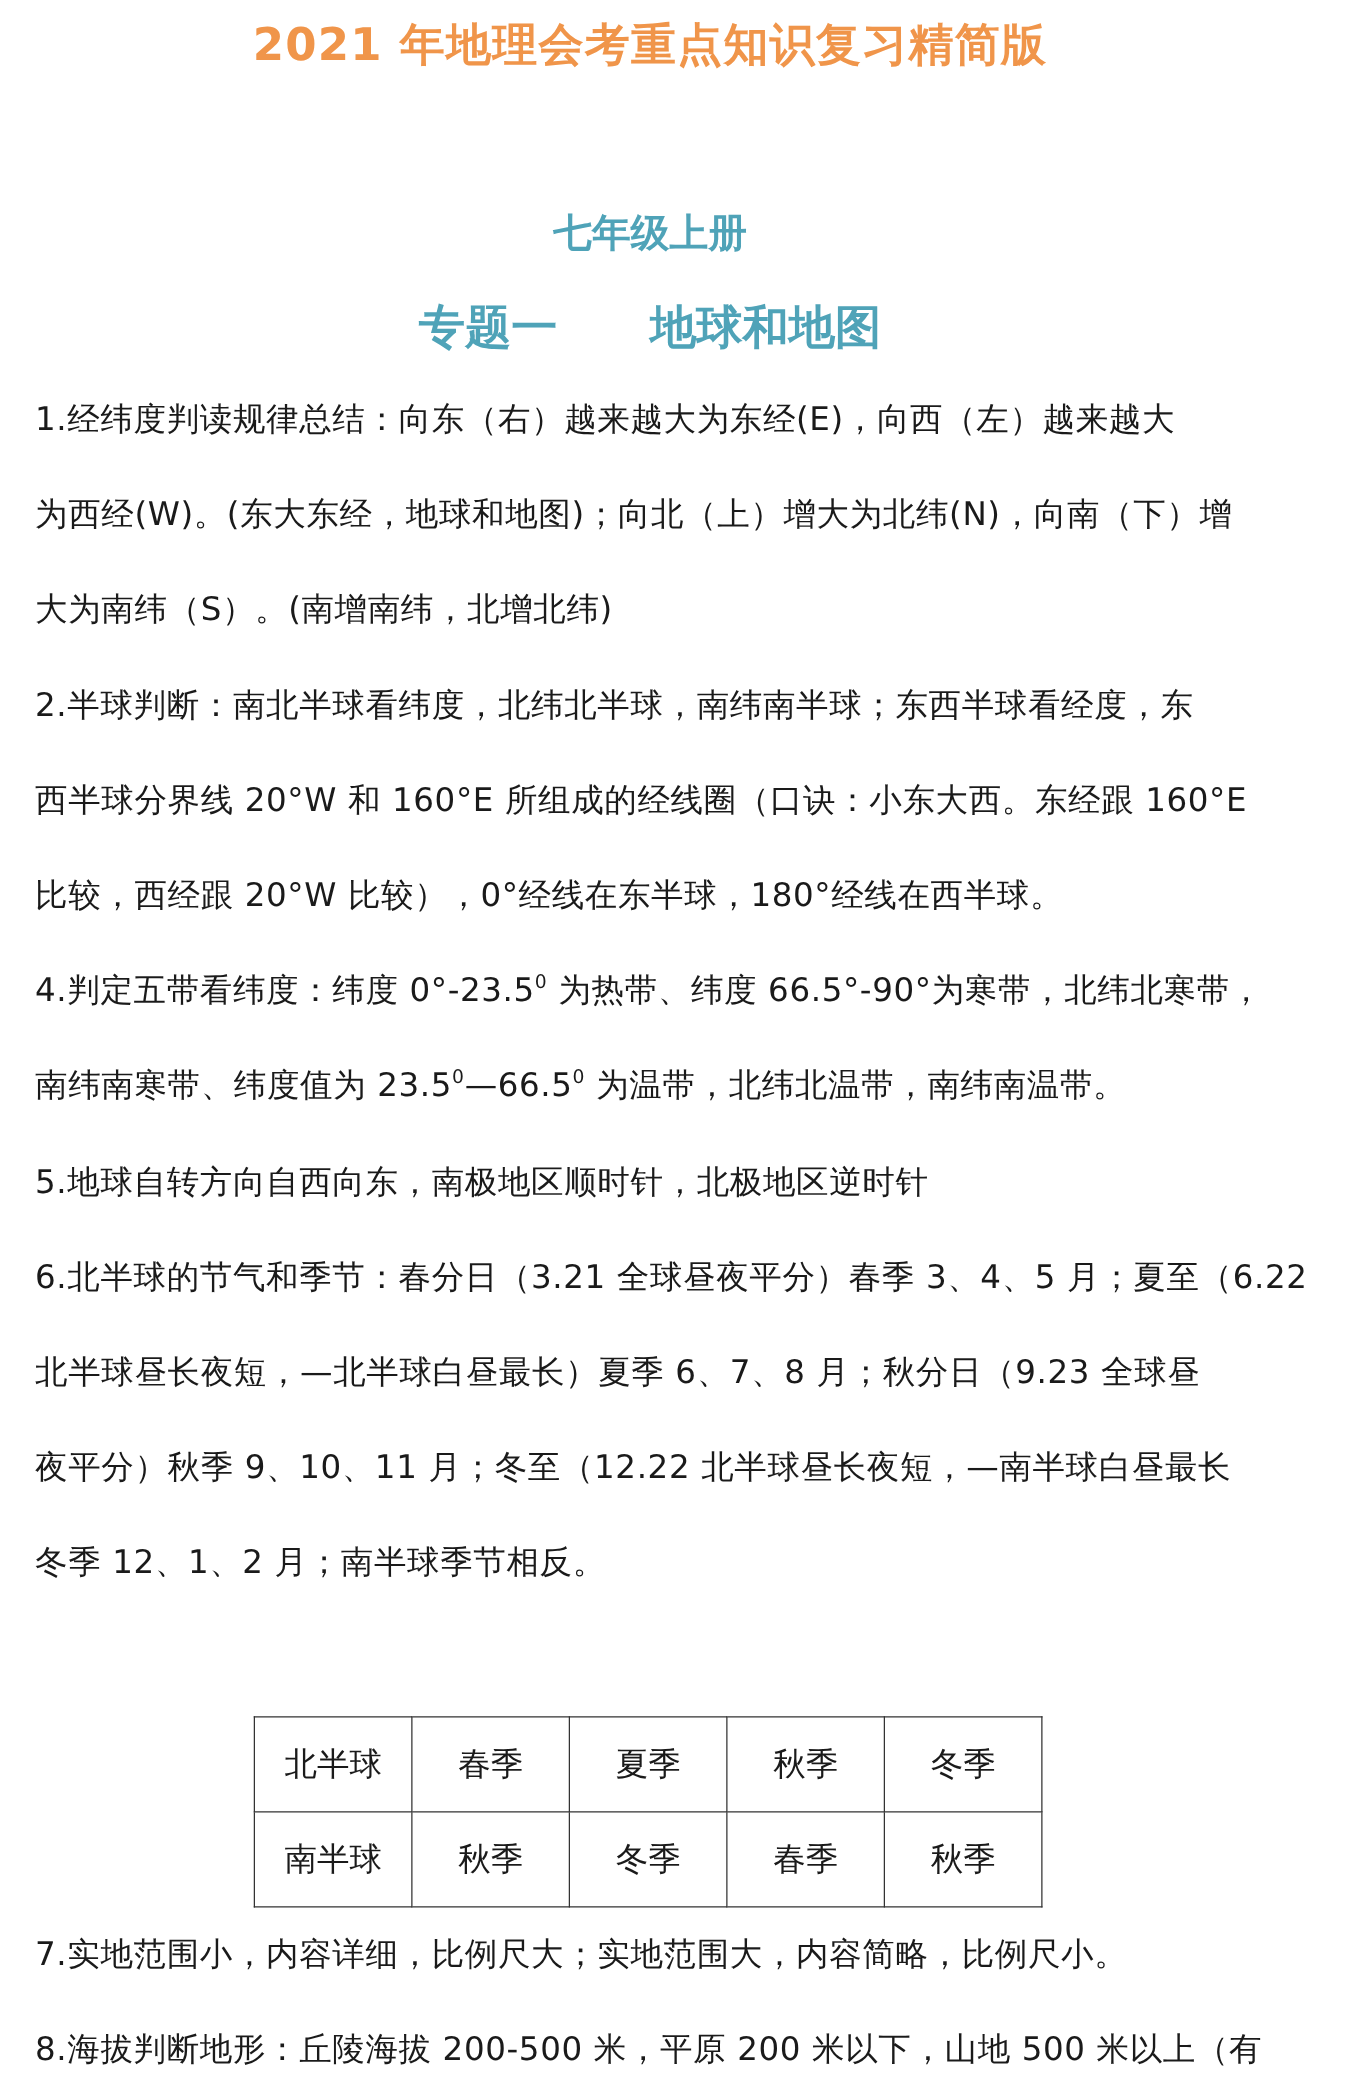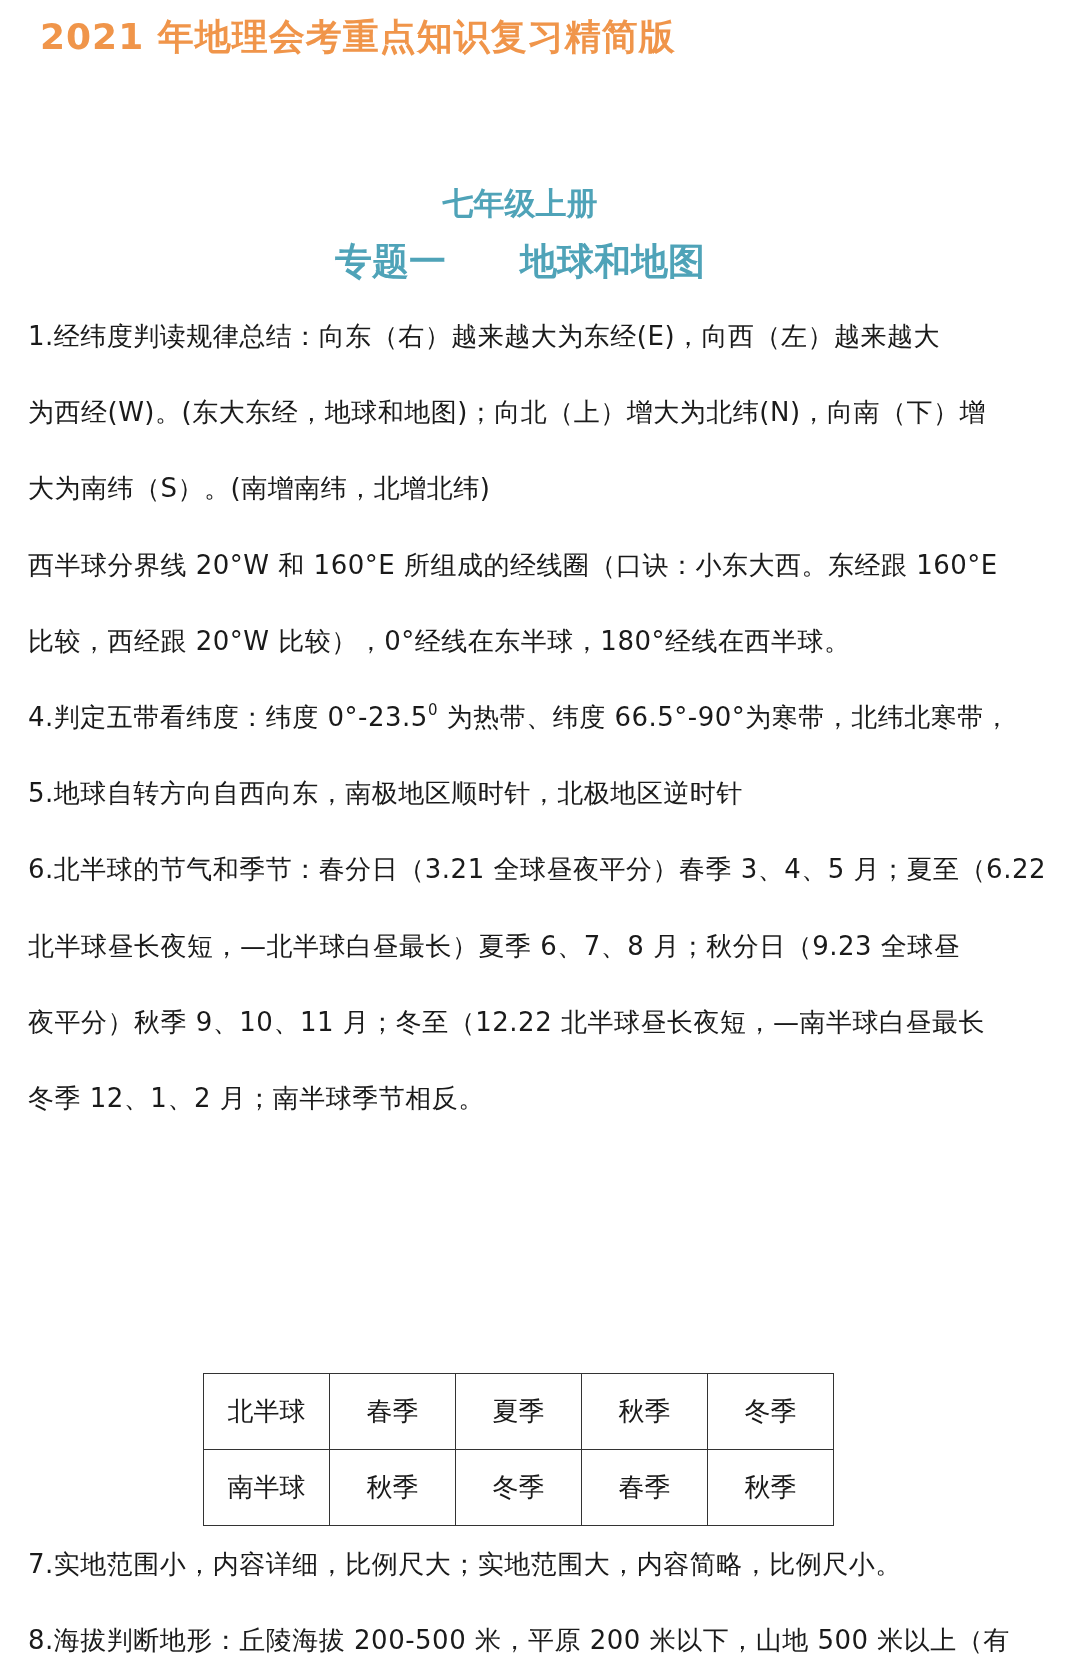--- a/index.html
+++ b/index.html
@@ -13,41 +13,39 @@
       overflow: hidden;
       position: relative;
       font-family: "Liberation Serif", "DejaVu Serif", serif;
       color: #1a1a1a;
     }
     .doc-title {
       position: absolute;
       top: 12px;
       left: 0;
       width: 1040px;
-      text-align: left;
+      text-align: center;
       font-family: "DejaVu Sans", "Liberation Sans", sans-serif;
       font-weight: bold;
       font-size: 36px;
       color: #f0954a;
       letter-spacing: 1px;
       line-height: 50px;
-      padding-left: 40px;
     }
     .grade-title {
       position: absolute;
       top: 165px;
       left: 0;
       width: 1040px;
       text-align: center;
       font-family: "DejaVu Sans", "Liberation Sans", sans-serif;
       font-weight: bold;
       font-size: 31px;
       color: #4fa3b8;
       line-height: 44px;
-      margin-top: 16px;
     }
     .topic-title {
       position: absolute;
       top: 240px;
       left: 0;
       width: 1040px;
       text-align: center;
       font-family: "DejaVu Sans", "Liberation Sans", sans-serif;
       font-weight: bold;
       font-size: 37px;
@@ -103,23 +101,25 @@
 <body>
 
 <div class="doc-title">2021 年地理会考重点知识复习精简版</div>
 <div class="grade-title">七年级上册</div>
 <div class="topic-title">专题一　　地球和地图</div>
 
 <div class="content">
   <div class="line">1.经纬度判读规律总结：向东（右）越来越大为东经(E)，向西（左）越来越大</div>
   <div class="line">为西经(W)。(东大东经，地球和地图)；向北（上）增大为北纬(N)，向南（下）增</div>
   <div class="line">大为南纬（S）。(南增南纬，北增北纬)</div>
+  <div class="line">2.半球判断：南北半球看纬度，北纬北半球，南纬南半球；东西半球看经度，东</div>
   <div class="line">西半球分界线 20°W 和 160°E 所组成的经线圈（口诀：小东大西。东经跟 160°E</div>
   <div class="line">比较，西经跟 20°W 比较），0°经线在东半球，180°经线在西半球。</div>
   <div class="line"><span>4.判定五带看纬度：纬度 0°-23.5</span><sup>0</sup><span> 为热带、纬度 66.5°-90°为寒带，北纬北寒带，</span></div>
+  <div class="line"><span>南纬南寒带、纬度值为 23.5</span><sup>0</sup><span>—66.5</span><sup>0</sup><span> 为温带，北纬北温带，南纬南温带。</span></div>
   <div class="line">5.地球自转方向自西向东，南极地区顺时针，北极地区逆时针</div>
   <div class="line">6.北半球的节气和季节：春分日（3.21 全球昼夜平分）春季 3、4、5 月；夏至（6.22</div>
   <div class="line">北半球昼长夜短，—北半球白昼最长）夏季 6、7、8 月；秋分日（9.23 全球昼</div>
   <div class="line">夜平分）秋季 9、10、11 月；冬至（12.22 北半球昼长夜短，—南半球白昼最长</div>
   <div class="line">冬季 12、1、2 月；南半球季节相反。</div>
 </div>
 
 <table class="season-table">
   <tbody>
       <tr>

